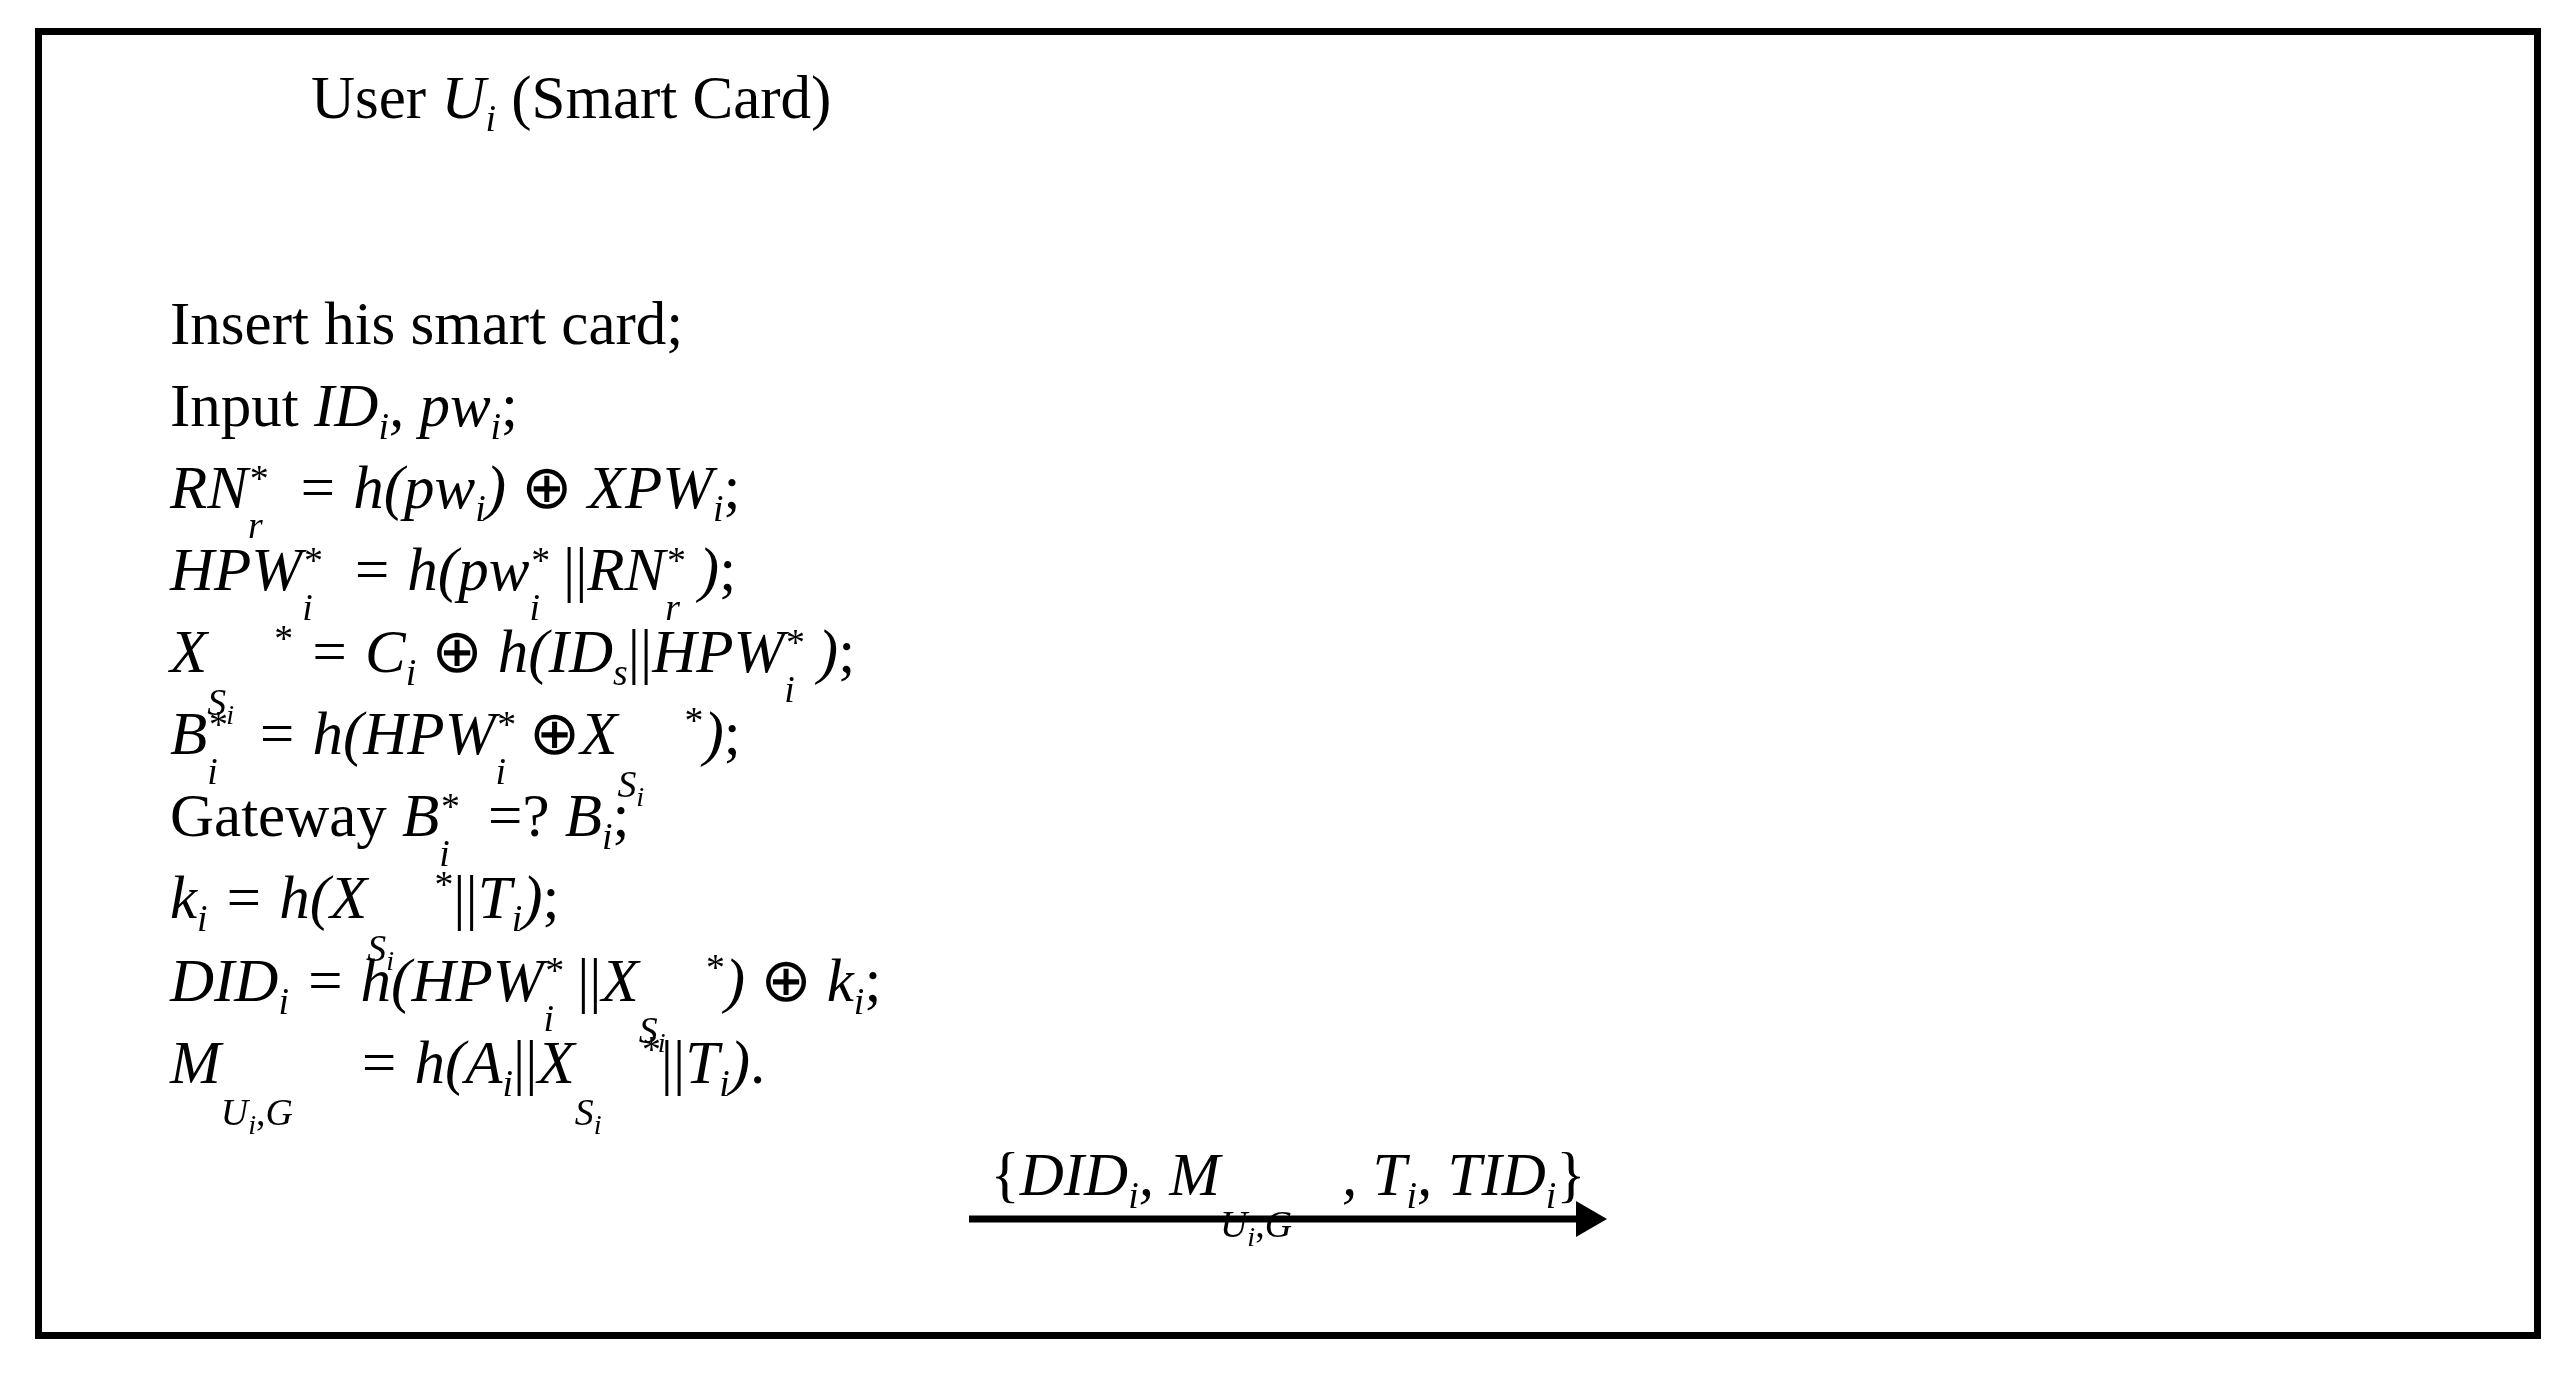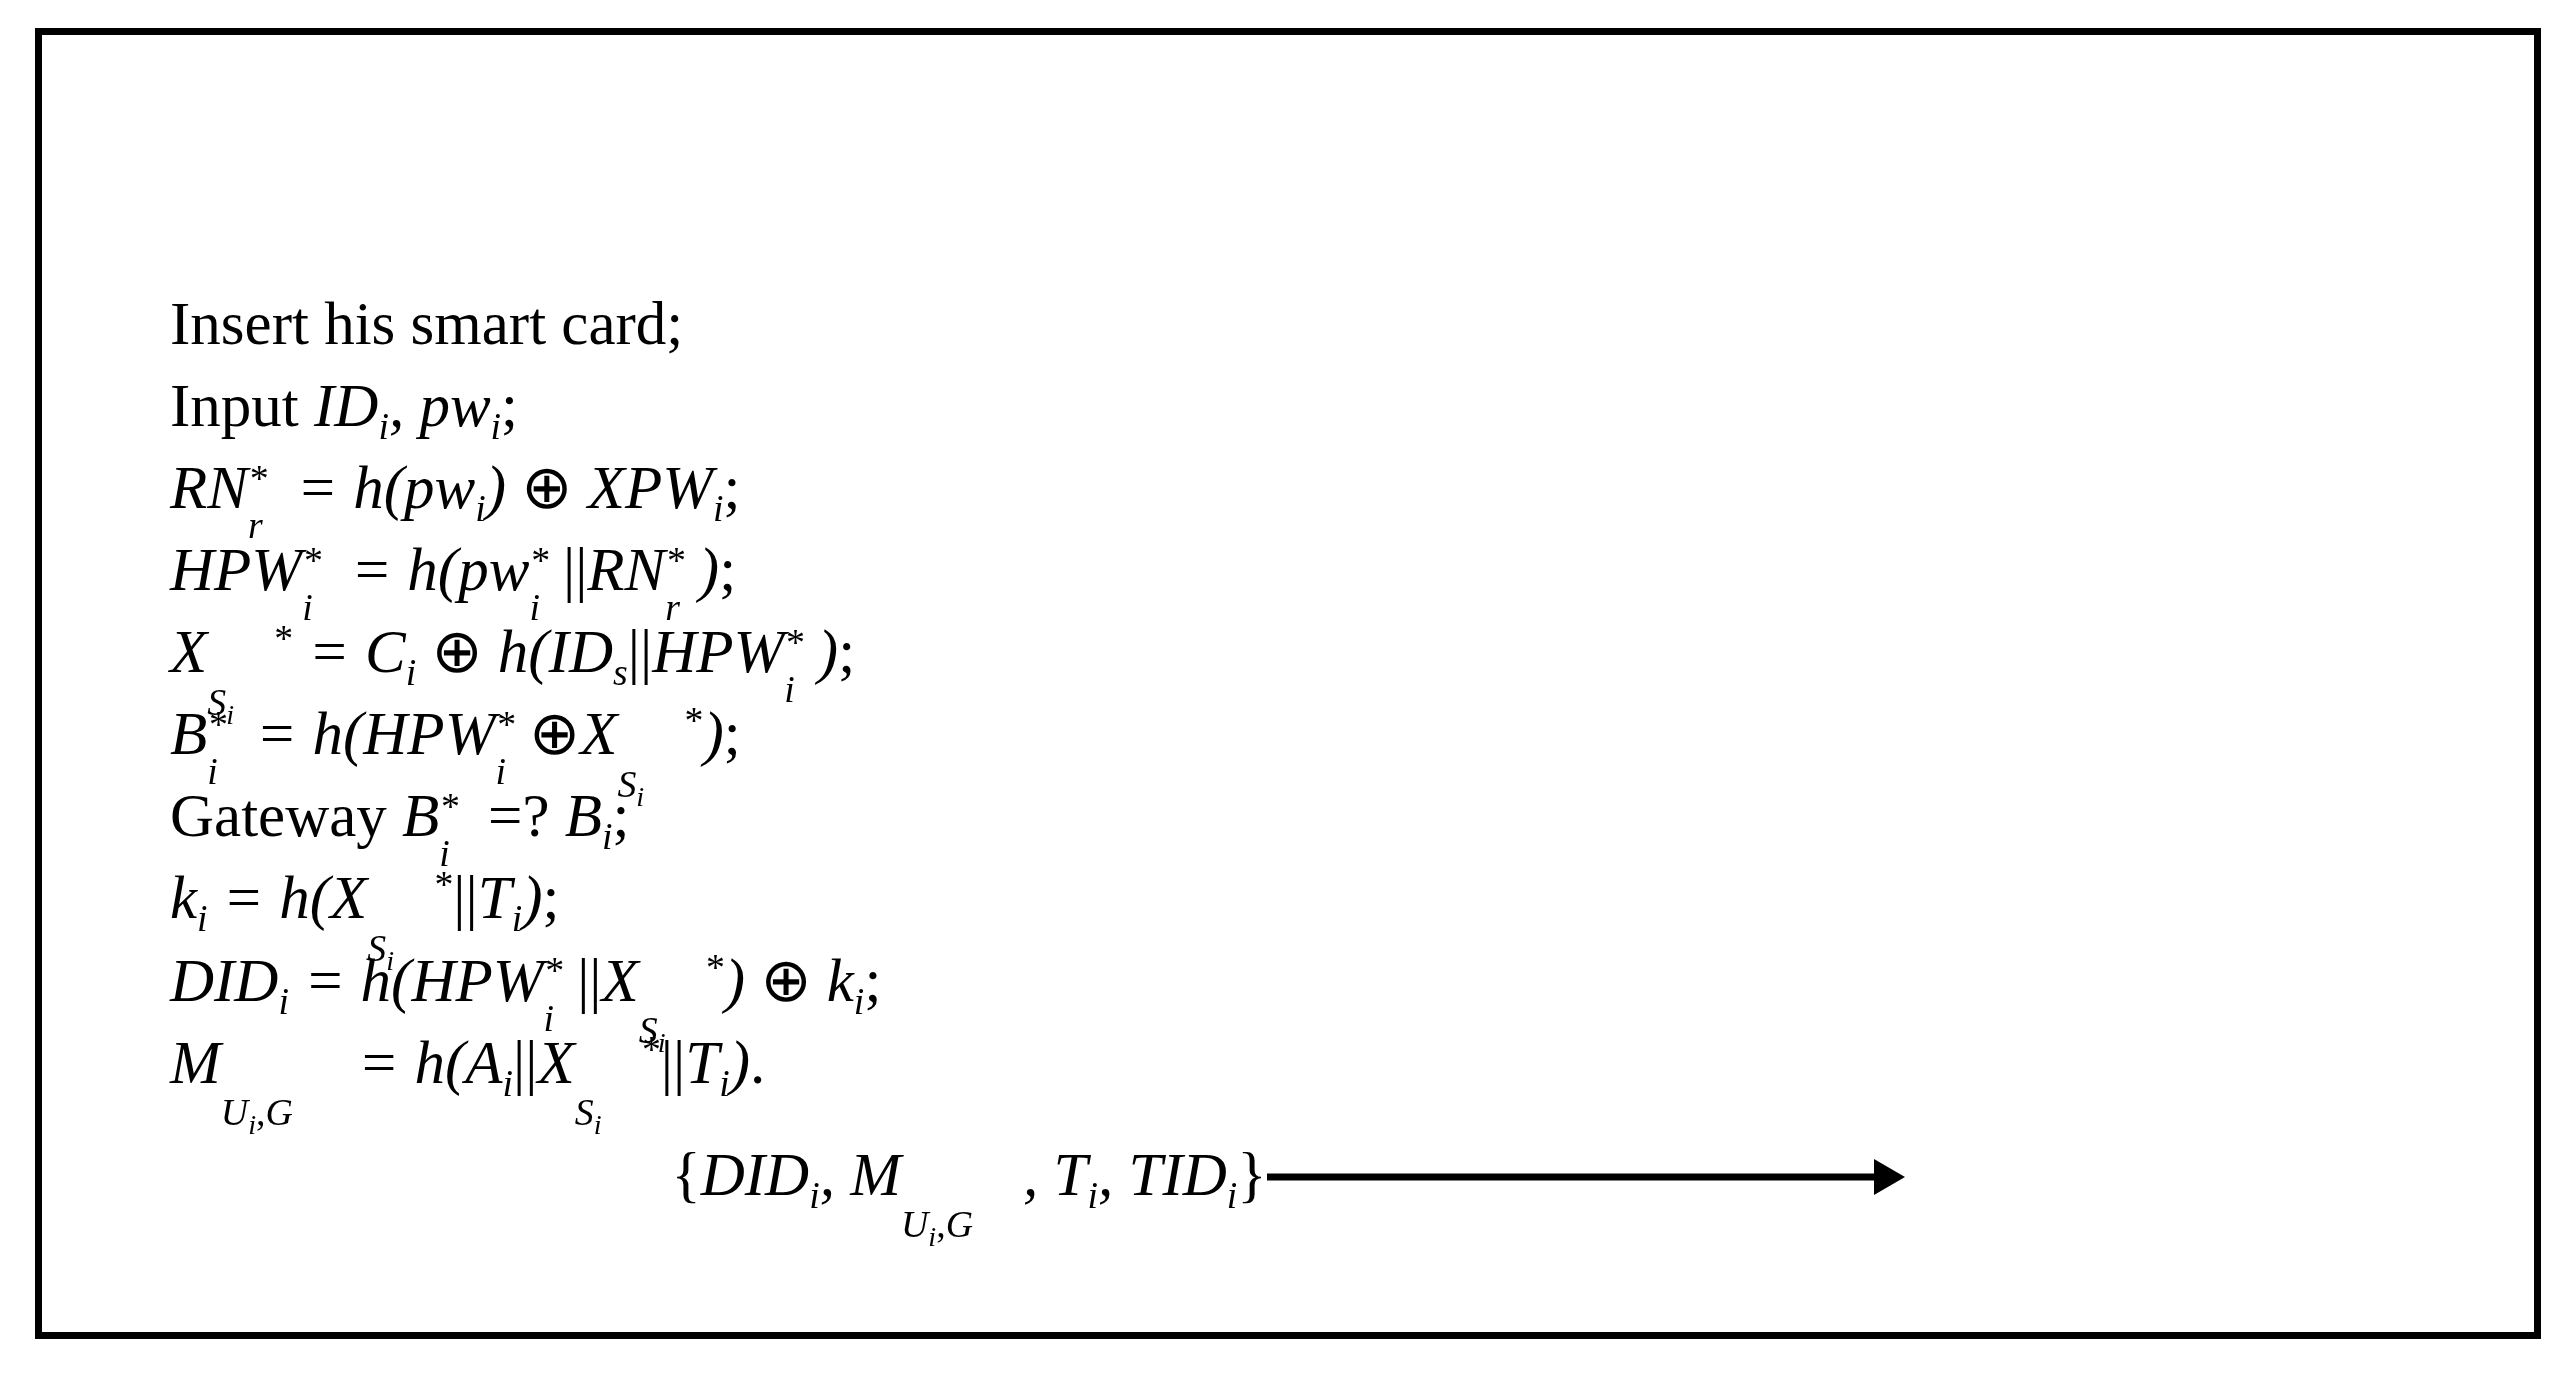--- a/index.html
+++ b/index.html
@@ -47,21 +47,21 @@
     position: absolute;
     left: 0;
     right: 0;
     top: 1105px;
     display: flex;
     justify-content: center;
     font-size: 61px;
   }
   .msg-inner {
     display: flex;
-    flex-direction: row;
+    flex-direction: column;
     align-items: center;
   }
   .msg-text {
     white-space: nowrap;
     font-style: italic;
   }
   .arrow {
     margin-top: 4.3px;
     height: 10px;
     width: 638px;
@@ -131,20 +131,23 @@
   }
   .op { font-style: normal; }
 </style>
 </head>
 <body>
 
 <div class="page">
   <div class="frame">
 
     <div class="heading-row">
+      <div class="heading-left">
+        <span>User </span><span class="it"><span>U</span><sub>i</sub></span><span> (Smart Card)</span>
+      </div>
     </div>
 
     <div class="body-block">
 
       <div class="line">
         <span>Insert his smart card;</span>
       </div>
 
       <div class="line">
         <span>Input </span><span class="it"><span>ID</span><sub>i</sub></span><span class="it">, </span><span class="it"><span>pw</span><sub>i</sub></span><span>;</span>

